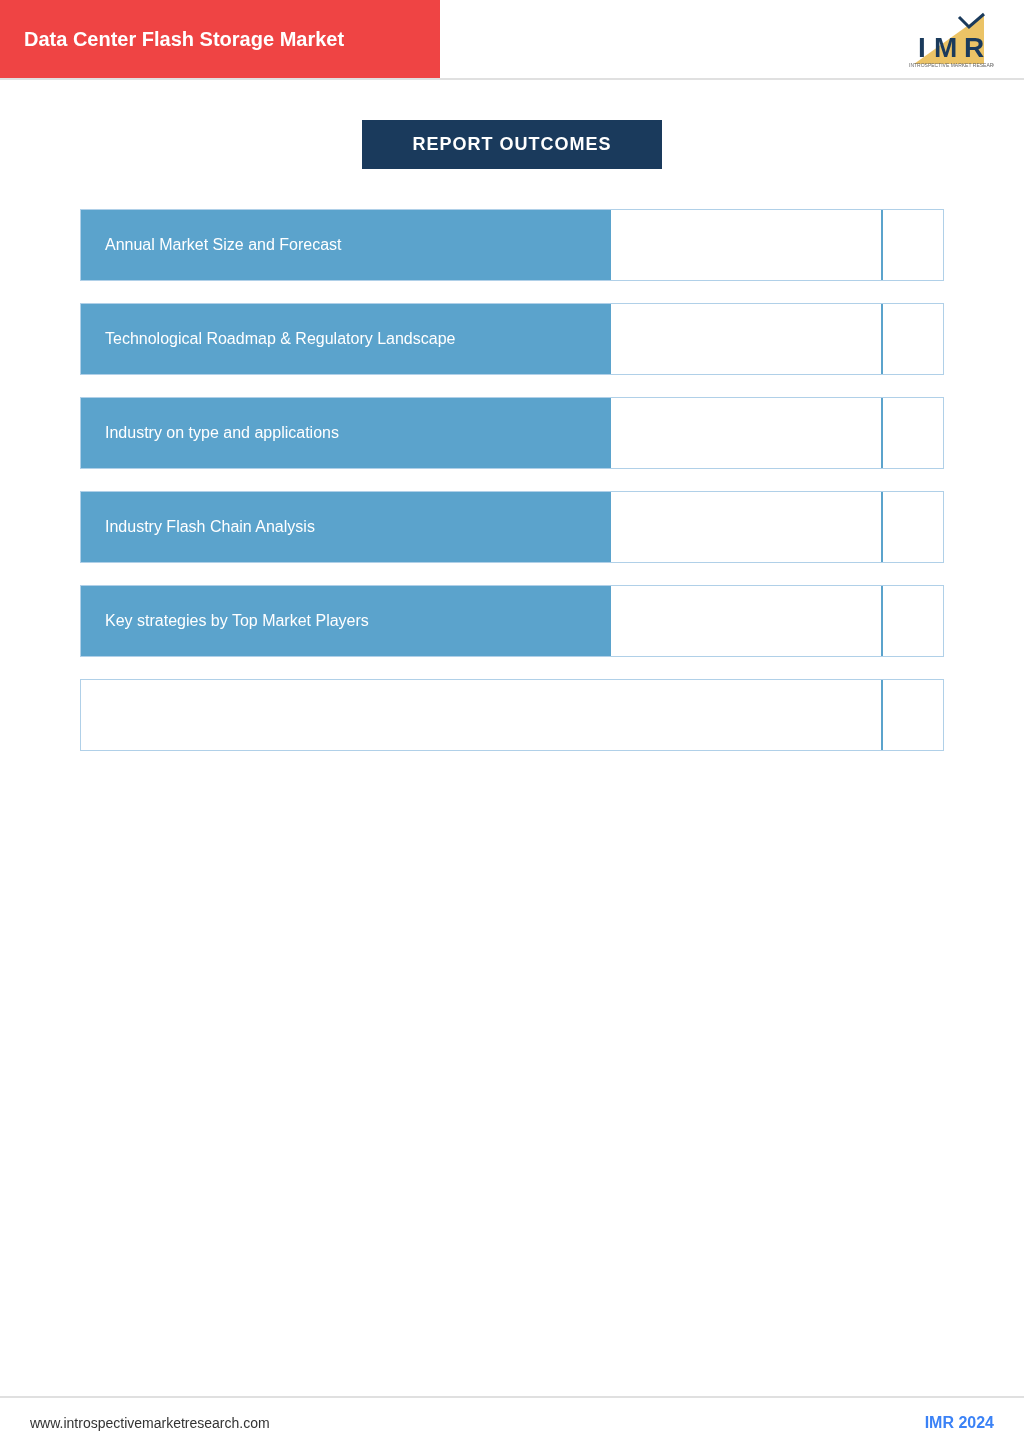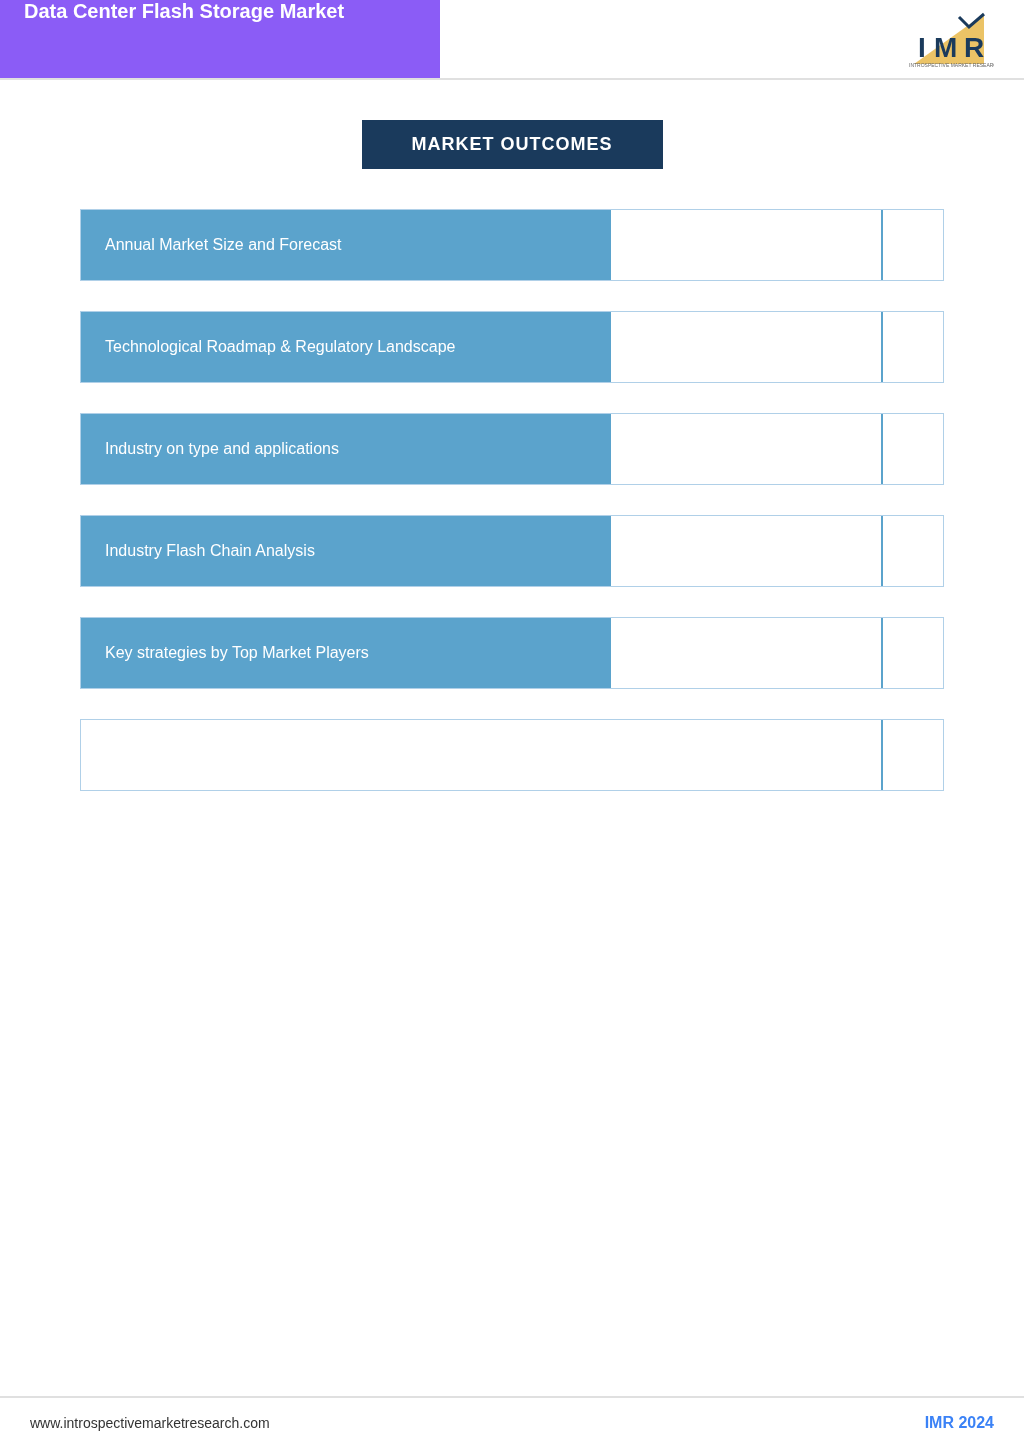--- a/index.html
+++ b/index.html
@@ -18,23 +18,24 @@
 
     
     .header {
       display: flex;
       align-items: stretch;
       border-bottom: 2px solid #e0e0e0;
       height: 80px;
     }
 
     .header-title-bar {
-      background: #8b5cf6;
+      background: #ef4444;
       padding: 0 24px;
       display: flex;
+      align-items: center;
       min-width: 440px;
     }
 
     .header-title-bar span {
       color: #ffffff;
       font-size: 20px;
       font-weight: bold;
     }
 
     .header-logo-area {
@@ -74,21 +75,21 @@
       font-size: 18px;
       font-weight: bold;
       padding: 14px 50px;
       letter-spacing: 1px;
     }
 
     
     .outcomes-list {
       display: flex;
       flex-direction: column;
-      gap: 12px;
+      gap: 4px;
     }
 
     .outcome-row {
       display: flex;
       align-items: center;
       margin-bottom: 18px;
       position: relative;
     }
 
     
@@ -189,21 +190,21 @@
         <text x="5" y="58" font-family="Arial" font-size="5" fill="#666666">INTROSPECTIVE MARKET RESEARCH</text>
       </svg>
     </div>
   </div>
 </div>
 
 <div class="main-content">
 
   <div class="report-outcomes-container">
     <div class="report-outcomes-badge">
-      <span>MARKET OUTCOMES</span>
+      <span>REPORT OUTCOMES</span>
     </div>
   </div>
 
   <div class="outcomes-list">
 
     <div class="outcome-row">
       <div class="outcome-card">
         <div class="outcome-label-box">
           <span>Annual Market Size and Forecast</span>
         </div>

